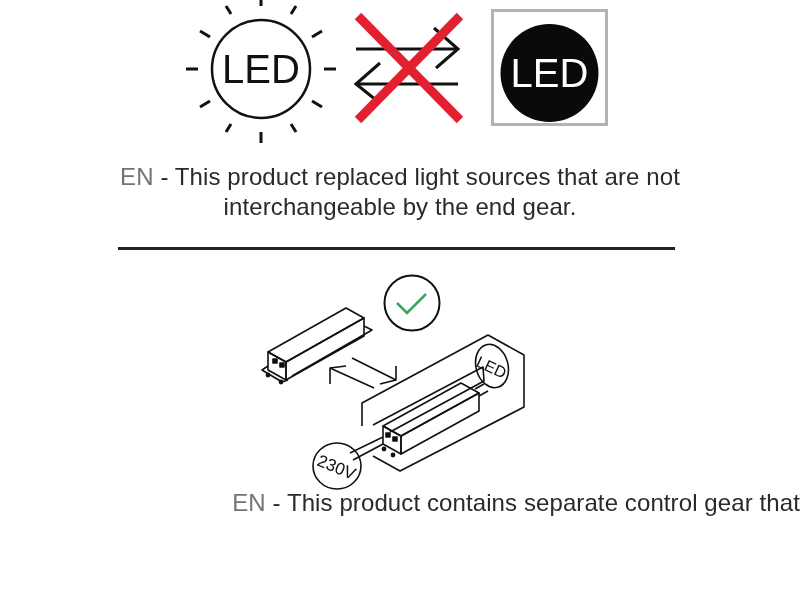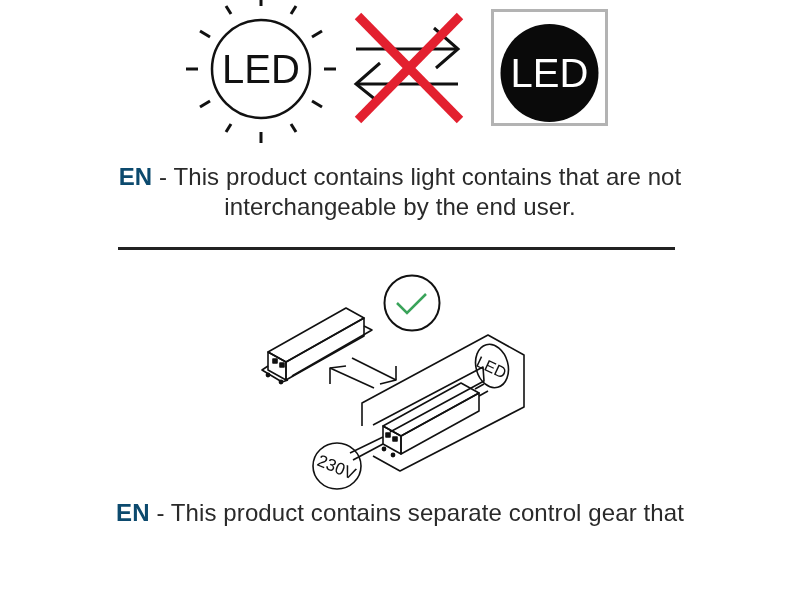--- a/index.html
+++ b/index.html
@@ -1,19 +1,19 @@
 <!DOCTYPE html>
 <html><head>
 <meta charset="utf-8">
 <style>
   html, body { margin:0; padding:0; background:#ffffff; }
   body { width:800px; height:600px; position:relative; overflow:hidden; font-family:"Liberation Sans", sans-serif; color:#222; }
   .abs { position:absolute; }
   .caption { position:absolute; left:0; width:800px; text-align:center; font-size:24px; line-height:30px; color:#2a2a2a; font-weight:400; letter-spacing:0.1px; }
-  .caption b { font-weight:700; color:#0c4a6e;margin-top:36px; }
+  .caption b { font-weight:400; color:#737373;margin-top:36px; }
   .divider { position:absolute; left:118px; top:247px; width:557px; height:3px; background:#222; }
   svg text { font-family:"Liberation Sans", sans-serif; }
 </style>
 </head>
 <body>
 
 <svg class="abs" style="left:184px;top:0px" width="156" height="145" viewBox="0 0 156 145">
   <g stroke="#111" stroke-width="3" stroke-linecap="butt" fill="none">
     <circle cx="77" cy="69" r="49" stroke-width="2.5"></circle>
 
@@ -47,22 +47,22 @@
 </svg>
 
 <div class="abs" style="left:491px;top:9px;width:117px;height:117px;border:3px solid #b3b3b3;box-sizing:border-box;background:#fff;">
   <svg width="111" height="111" viewBox="0 0 111 111" style="display:block">
     <circle cx="55.5" cy="61" r="49" fill="#0a0a0a"></circle>
     <text x="55.5" y="75" text-anchor="middle" font-size="40" fill="#fff">LED</text>
   </svg>
 </div>
 
 <div class="caption" style="top:162px;">
-  <div><b>EN</b><span style="white-space:pre"> - </span><span>This product contains light contains that are not</span></div>
-  <div>interchangeable by the end user.</div>
+  <div><b>EN</b><span style="white-space:pre"> - </span><span>This product replaced light sources that are not</span></div>
+  <div>interchangeable by the end gear.</div>
 </div>
 
 <div class="divider"></div>
 
 <svg class="abs" style="left:382px;top:273px" width="60" height="60" viewBox="0 0 60 60">
   <circle cx="30" cy="30" r="27.5" fill="none" stroke="#111" stroke-width="2"></circle>
   <polyline points="15,30 25,40 44,21" fill="none" stroke="#3aa35a" stroke-width="2.5"></polyline>
 </svg>
 
 <svg class="abs" style="left:250px;top:300px" width="300" height="200" viewBox="250 300 300 200">
@@ -101,15 +101,15 @@
     <line x1="353" y1="460" x2="383" y2="444"></line>
 
     <ellipse cx="492" cy="366" rx="16" ry="22" transform="rotate(-15 492 366)"></ellipse>
 
     <ellipse cx="337" cy="466" rx="24" ry="23"></ellipse>
   </g>
   <text x="492" y="373" text-anchor="middle" font-size="16" fill="#111" transform="rotate(25 492 366)">LED</text>
   <text x="337" y="473" text-anchor="middle" font-size="17" fill="#111" transform="rotate(22 337 466)">230V</text>
 </svg>
 
-<div class="caption" style="top:498px;">
+<div class="caption" style="top:488px;text-align:right;">
   <div><b>EN</b><span style="white-space:pre"> - </span><span>This product contains separate control gear that</span></div>
 </div>
 
 </body></html>

